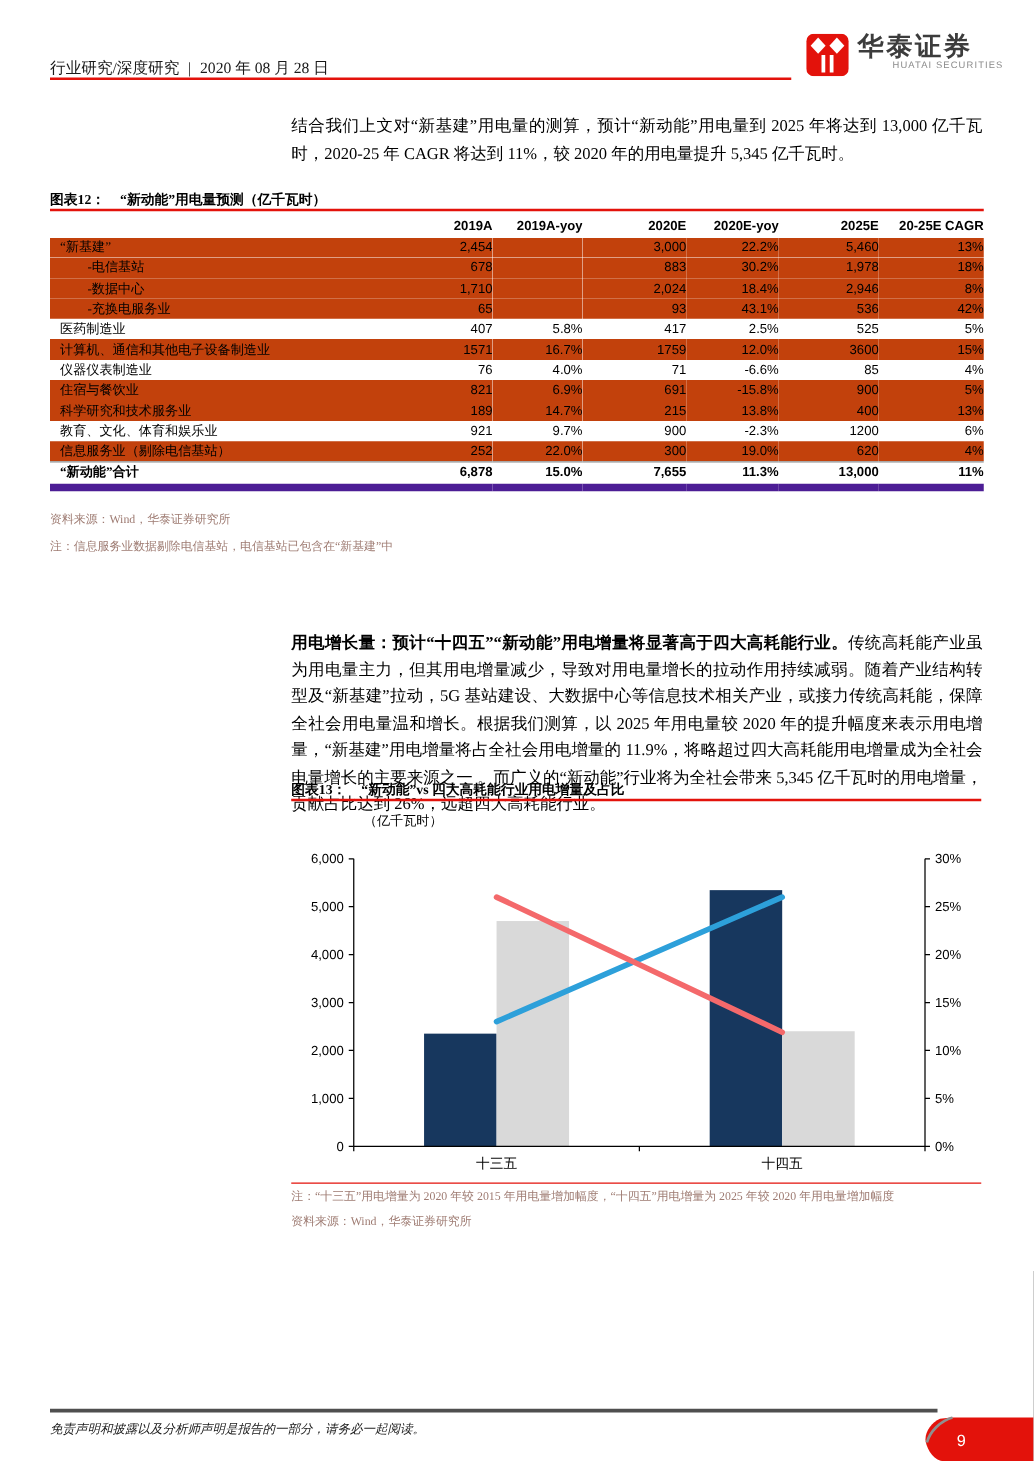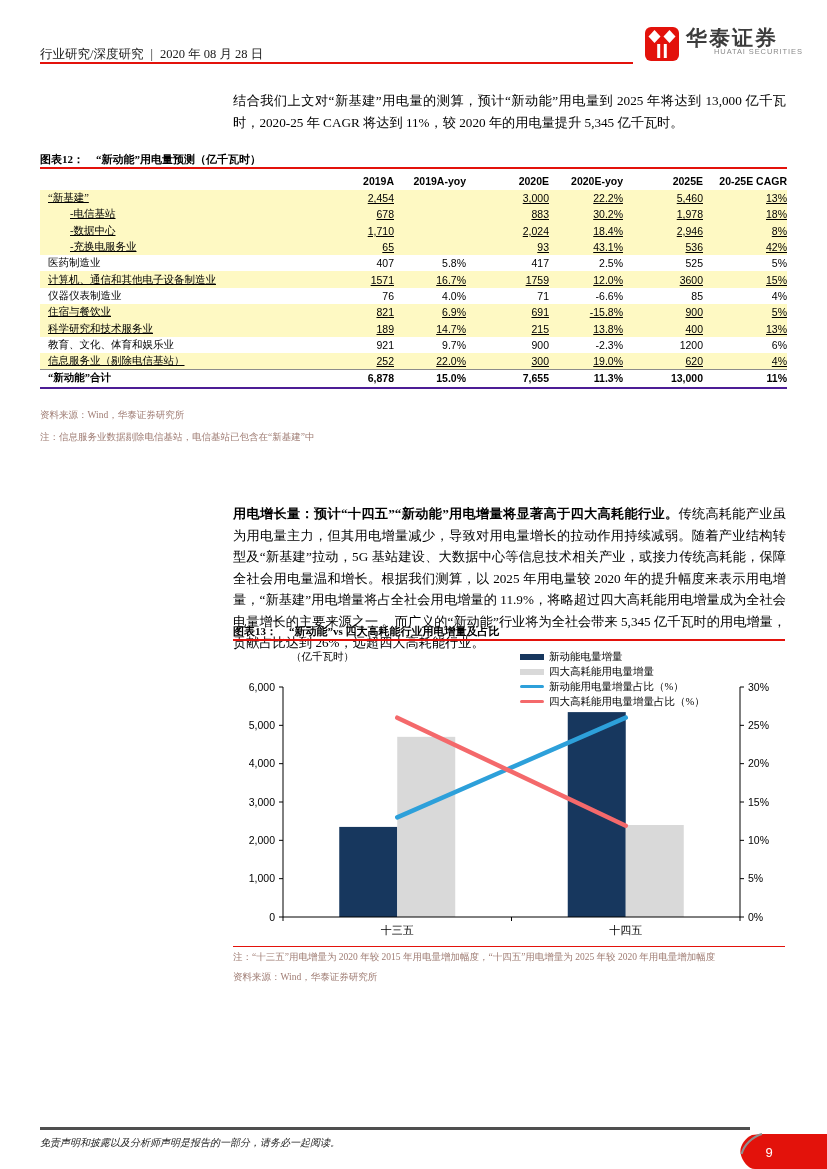--- a/index.html
+++ b/index.html
@@ -32,22 +32,22 @@
   table.datatable th,table.datatable td{padding:0;font-size:10.5px;white-space:nowrap;overflow:hidden;}
   table.datatable col.c0{width:280px;} table.datatable col.c1{width:74px;}
   table.datatable col.c2{width:72px;}  table.datatable col.c3{width:83px;}
   table.datatable col.c4{width:74px;}  table.datatable col.c5{width:80px;}
   table.datatable col.c6{width:84px;}
   table.datatable thead th{height:19px;font-weight:bold;text-align:right;vertical-align:middle;font-family:"Liberation Sans",sans-serif;}
   table.datatable thead th:first-child{text-align:left;}
   table.datatable td{height:16.3px;text-align:right;vertical-align:middle;font-family:"Liberation Sans",sans-serif;}
   table.datatable td.lbl{text-align:left;padding-left:8px;font-family:"Liberation Serif",serif;}
   table.datatable tr.indent td.lbl{padding-left:30px;}
-  table.datatable tr.shade{background:#fef9c3;text-decoration:underline;}
-  table.datatable tr.total td{font-weight:bold;border-top:1px solid #8c8c8c;border-bottom:2px solid #4c1d95;}
+  table.datatable tr.shade{background:#c2410c;}
+  table.datatable tr.total td{font-weight:bold;border-top:1px solid #8c8c8c;border-bottom:6px solid #4c1d95;}
 
   
   #chart{position:absolute;left:233px;top:645px;width:552px;height:296px;}
   #chart svg{position:absolute;left:0;top:0;}
   #chart .unit{position:absolute;left:10px;top:5px;font-size:10.5px;font-family:"Liberation Serif",serif;color:#000;margin-left:48px;}
   #legend{position:absolute;left:287px;top:4px;}
   .legend-row{display:flex;align-items:center;height:15px;font-size:10.5px;font-family:"Liberation Serif",serif;color:#000;}
   .legend-marker{display:inline-block;width:24px;margin-right:5px;}
   svg text{font-family:"Liberation Sans",sans-serif;}
   svg text.cjk{font-family:"Liberation Serif",serif;}
@@ -269,38 +269,20 @@
         <text x="515" y="83.83333333333331" text-anchor="start" font-size="10.5" fill="#000">25%</text>
         <line x1="507" y1="42" x2="511" y2="42" stroke="#000" stroke-width="1"></line>
         <text x="515" y="45.5" text-anchor="start" font-size="10.5" fill="#000">30%</text>
         <line x1="50" y1="272" x2="50" y2="276" stroke="#000" stroke-width="1"></line>
         <line x1="278.5" y1="272" x2="278.5" y2="276" stroke="#000" stroke-width="1"></line>
         <line x1="507" y1="272" x2="507" y2="276" stroke="#000" stroke-width="1"></line>
         <text x="164.25" y="289" text-anchor="middle" font-size="11" fill="#000" class="cjk">十三五</text>
         <text x="392.75" y="289" text-anchor="middle" font-size="11" fill="#000" class="cjk">十四五</text>
       </svg>
     <div class="unit">（亿千瓦时）</div>
-    <div id="legend">
-        <div class="legend-row">
-          <span class="legend-marker" style="background: rgb(23, 55, 94); height: 6px;"></span>
-          <span>新动能电量增量</span>
-        </div>
-        <div class="legend-row">
-          <span class="legend-marker" style="background: rgb(217, 217, 217); height: 6px;"></span>
-          <span>四大高耗能用电量增量</span>
-        </div>
-        <div class="legend-row">
-          <span class="legend-marker" style="background: rgb(45, 160, 218); height: 3.5px; border-radius: 2px;"></span>
-          <span>新动能用电量增量占比（%）</span>
-        </div>
-        <div class="legend-row">
-          <span class="legend-marker" style="background: rgb(244, 105, 107); height: 3.5px; border-radius: 2px;"></span>
-          <span>四大高耗能用电量增量占比（%）</span>
-        </div>
-      </div>
   </div>
 
   <div class="fig-rule" style="left:233px;top:946px;width:552px;height:1px;"></div>
   <div class="note" style="left:233px;top:951px;">注：“十三五”用电增量为 2020 年较 2015 年用电量增加幅度，“十四五”用电增量为 2025 年较 2020 年用电量增加幅度</div>
   <div class="note" style="left:233px;top:971px;">资料来源：Wind，华泰证券研究所</div>
 
   <div class="footer-rule"></div>
   <div class="footer-text">免责声明和披露以及分析师声明是报告的一部分，请务必一起阅读。</div>
   <svg class="page-badge" width="88" height="36" viewBox="0 0 88 36">
     <path d="M22 1 H88 V36 H16 C9 36 3 28 1.5 20 C0.5 13 6 5 13 2 Z" fill="#e3120b"></path>

